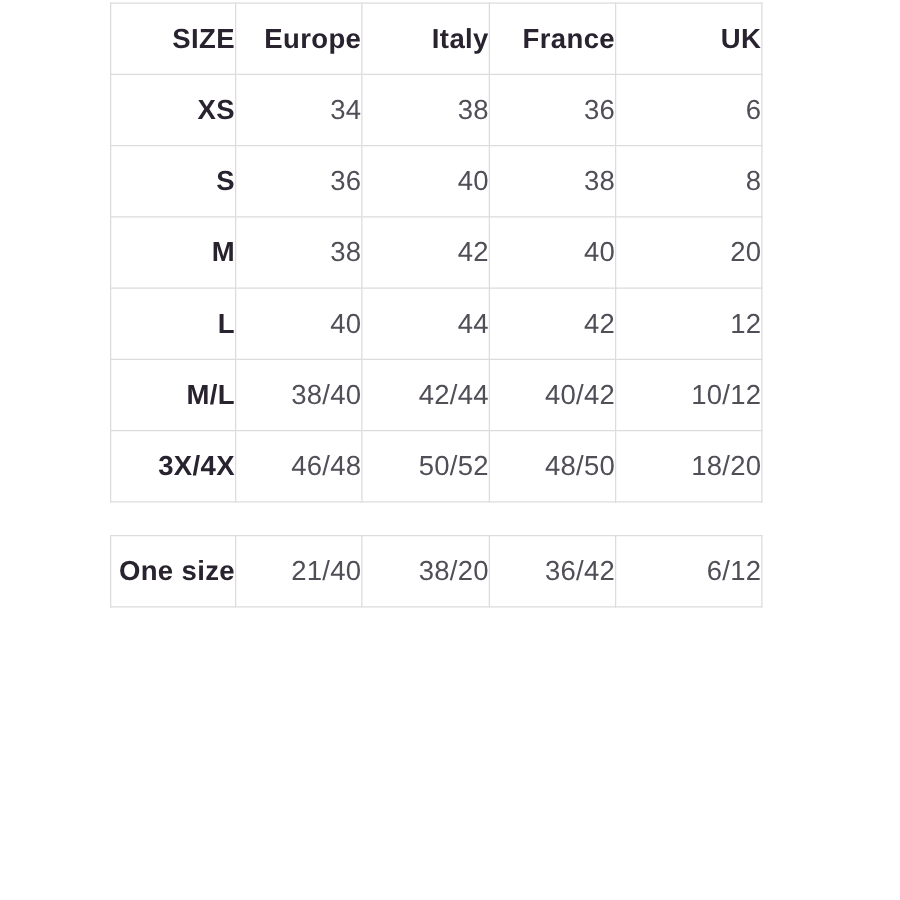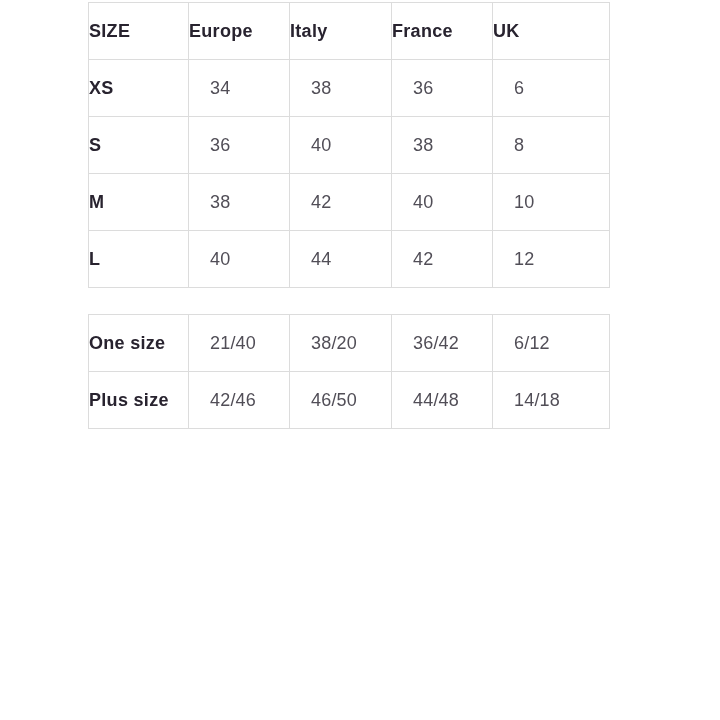--- a/index.html
+++ b/index.html
@@ -22,23 +22,23 @@
   table.size-table col.c0 { width: 100px; }
   table.size-table col.c1 { width: 101px; }
   table.size-table col.c2 { width: 102px; }
   table.size-table col.c3 { width: 101px; }
   table.size-table col.c4 { width: 117px; }
   table.size-table th,
   table.size-table td {
     border: 1px solid #dcdcdc;
     height: 56px;
     padding: 0;
-    text-align: left;
+    text-align: right;
     vertical-align: middle;
-    font-size: 18px;
+    font-size: 22px;
     line-height: 1;
   }
   table.size-table th,
   table.size-table td.label {
     font-weight: bold;
     color: #28232f;
     letter-spacing: 0.3px;
   }
   table.size-table td.val {
     font-weight: normal;
@@ -86,51 +86,58 @@
         <td class="val">36</td>
         <td class="val">40</td>
         <td class="val">38</td>
         <td class="val">8</td>
       </tr>
       <tr>
         <td class="label">M</td>
         <td class="val">38</td>
         <td class="val">42</td>
         <td class="val">40</td>
-        <td class="val">10</td>
+        <td class="val">20</td>
       </tr>
       <tr>
         <td class="label">L</td>
         <td class="val">40</td>
         <td class="val">44</td>
         <td class="val">42</td>
         <td class="val">12</td>
+      </tr>
+      <tr>
+        <td class="label">M/L</td>
+        <td class="val">38/40</td>
+        <td class="val">42/44</td>
+        <td class="val">40/42</td>
+        <td class="val">10/12</td>
+      </tr>
+      <tr>
+        <td class="label">3X/4X</td>
+        <td class="val">46/48</td>
+        <td class="val">50/52</td>
+        <td class="val">48/50</td>
+        <td class="val">18/20</td>
       </tr>
     </tbody>
   </table>
 
   <table class="size-table second">
     <colgroup>
         <col class="c0">
         <col class="c1">
         <col class="c2">
         <col class="c3">
         <col class="c4">
       </colgroup>
     <tbody>
       <tr>
         <td class="label">One size</td>
         <td class="val">21/40</td>
         <td class="val">38/20</td>
         <td class="val">36/42</td>
         <td class="val">6/12</td>
       </tr>
-      <tr>
-        <td class="label">Plus size</td>
-        <td class="val">42/46</td>
-        <td class="val">46/50</td>
-        <td class="val">44/48</td>
-        <td class="val">14/18</td>
-      </tr>
     </tbody>
   </table>
 
 </div>
 
 </body></html>

